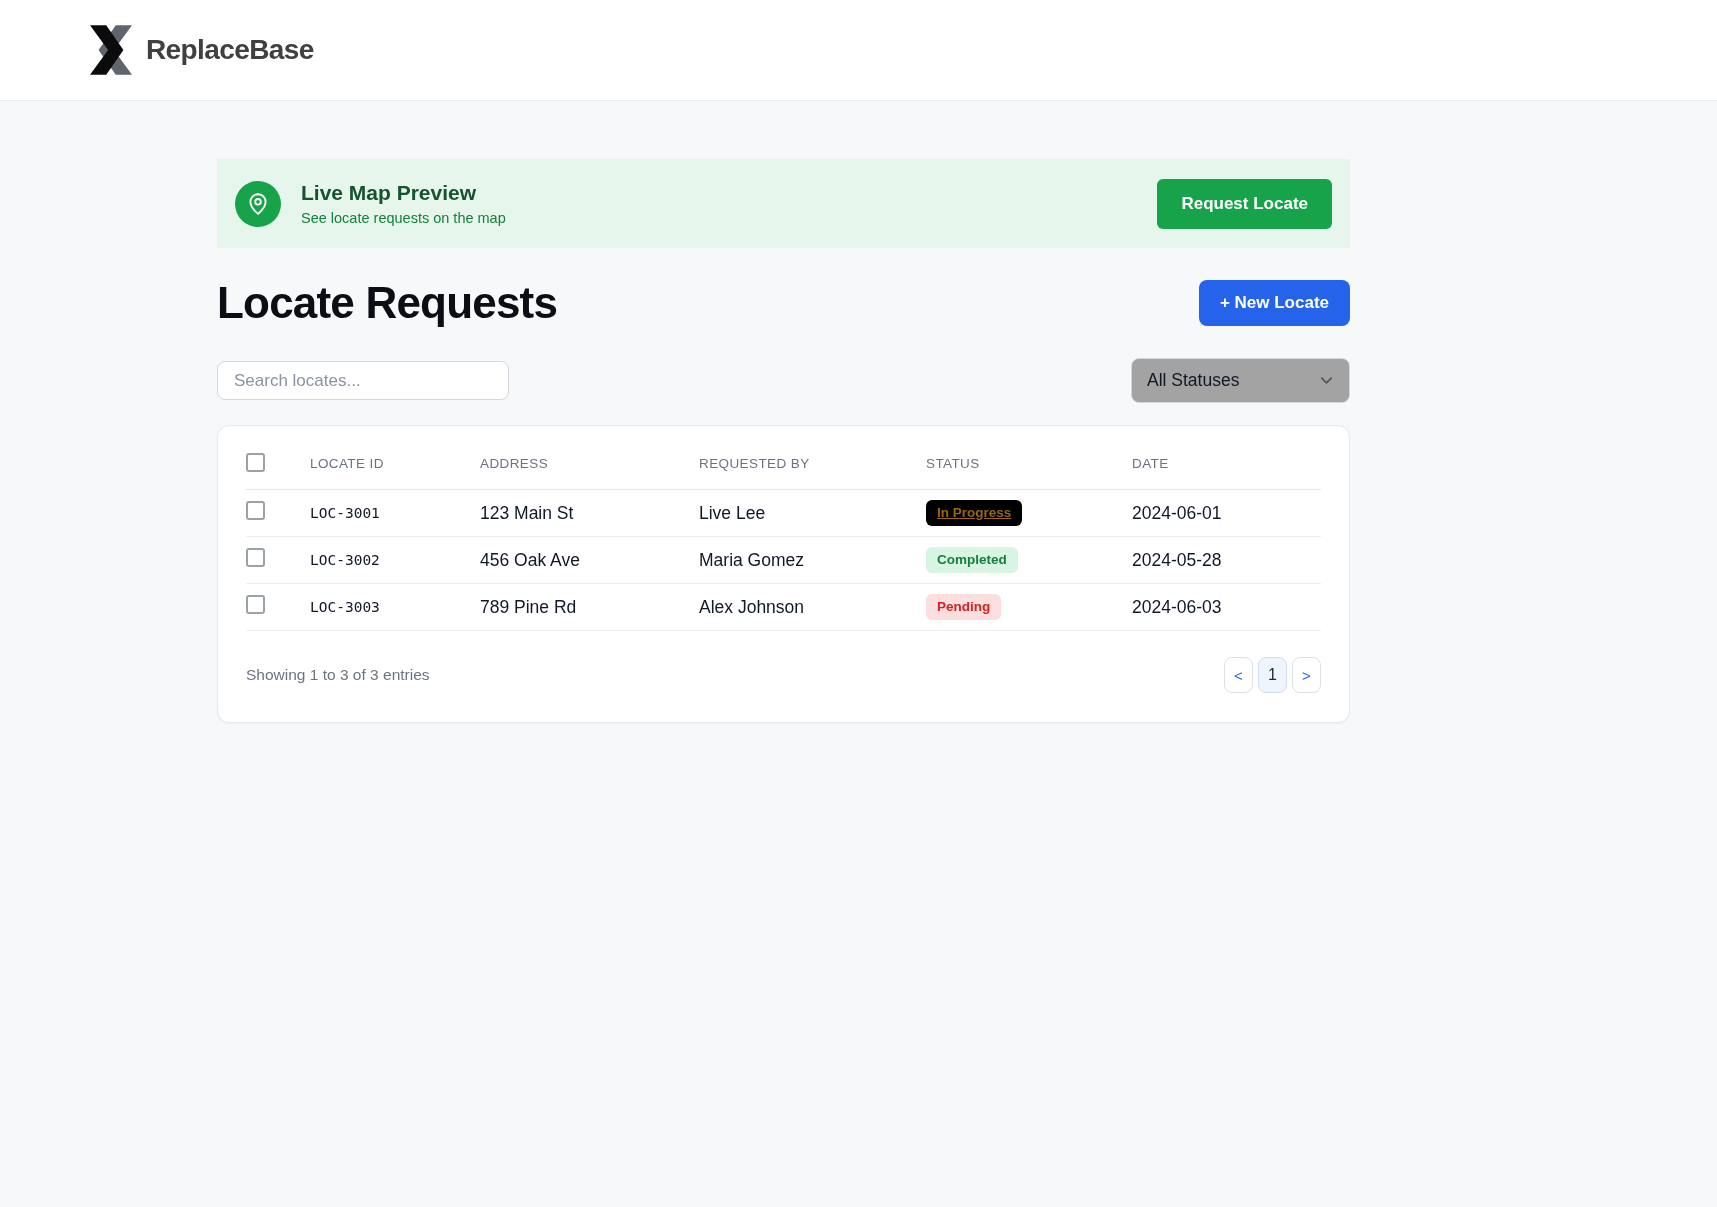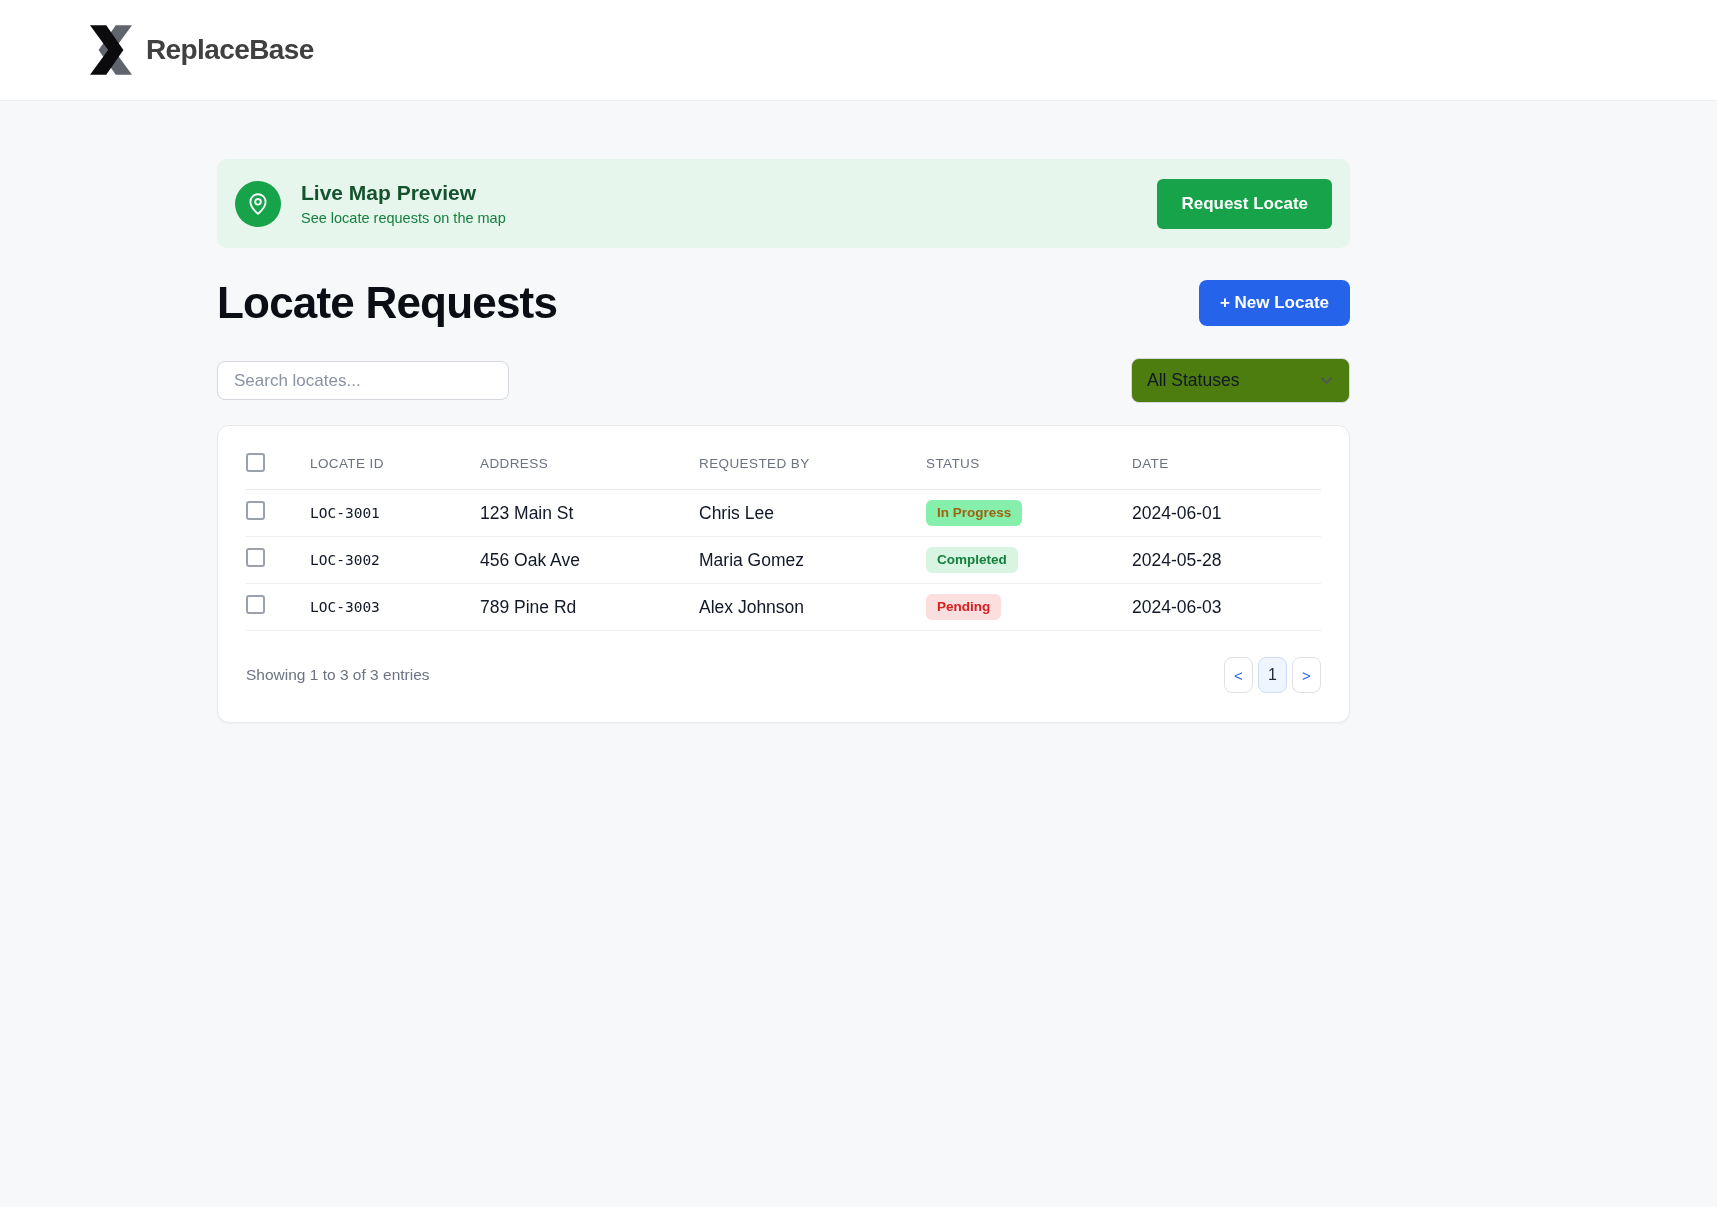--- a/index.html
+++ b/index.html
@@ -19,21 +19,21 @@
   }
   .brand { display:flex; align-items:center; gap:14px; cursor:pointer; }
   .brand-name { font-size:28px; font-weight:800; color:#404040; letter-spacing:-0.6px; }
 
   
   .container { width:1133px; margin-left:217px; padding-bottom:80px; }
 
   
   .banner {
     margin-top:58px; height:89px;
-    background:#e6f6ec; border-radius:10px;
+    background:#e6f6ec; border-radius:0;
     display:flex; align-items:center; justify-content:space-between;
     padding:0 18px;
   }
   .banner-left { display:flex; align-items:center; gap:20px; }
   .banner-icon {
     width:46px; height:46px; border-radius:50%;
     background:#16a34a; flex:0 0 auto;
     display:flex; align-items:center; justify-content:center;
   }
   .banner-title { font-size:21px; font-weight:700; color:#14532d; }
@@ -57,21 +57,21 @@
   .filter-row { margin-top:30px; display:flex; justify-content:space-between; align-items:center; }
   .search-input {
     width:292px; height:39px;
     border:1px solid #d4d8dd; border-radius:8px;
     padding:0 16px; font-size:17px; background:#fff; color:#111827;
     font-family:inherit; outline:none;
   }
   .search-input::placeholder { color:#8a93a2; }
   .select {
     width:219px; height:45px;
-    border:1px solid #d4d8dd; border-radius:8px; background:#4d7c0f;
+    border:1px solid #d4d8dd; border-radius:8px; background:#a3a3a3;
     display:flex; align-items:center; justify-content:space-between;
     padding:0 13px 0 15px; font-size:17.5px; cursor:pointer;
   }
 
   
   .card {
     margin-top:22px; background:#fff;
     border:1px solid #e7e9ec; border-radius:12px;
     padding:12px 28px 29px;
     box-shadow:0 1px 2px rgba(16,24,40,.04);
@@ -89,21 +89,21 @@
   .cell-id { font-family:"DejaVu Sans Mono","Liberation Mono",monospace; font-size:14.5px; }
   .cb {
     appearance:none; -webkit-appearance:none;
     width:19px; height:19px; margin:0;
     border:2px solid #9aa1ab; border-radius:3px; background:#fff; cursor:pointer;
   }
   .badge {
     display:inline-block; padding:5px 11px; border-radius:6px;
     font-size:13.5px; font-weight:700; line-height:1.2;
   }
-  .badge-yellow { background:#86efac; color:#9c6410; }
+  .badge-yellow { background:#000000; color:#9c6410;text-decoration:underline; }
   .badge-green  { background:#d7f5e2; color:#15803d; }
   .badge-red    { background:#fbdfdf; color:#d62121; }
 
   .card-footer { display:flex; justify-content:space-between; align-items:center; padding-top:26px; }
   .summary { color:#6b7280; font-size:15.5px; }
   .pagination { display:flex; gap:5px; }
   .page-btn {
     min-width:29px; height:36px; padding:0 8px;
     border:1px solid #dde1e6; background:#fff; border-radius:8px;
     color:#2563eb; font-size:15px; cursor:pointer;
@@ -170,21 +170,21 @@
       <div>ADDRESS</div>
       <div>REQUESTED BY</div>
       <div>STATUS</div>
       <div>DATE</div>
     </div>
 
     <div class="grid-row trow">
       <div><input type="checkbox" class="cb" style=""></div>
       <div class="cell-id">LOC-3001</div>
       <div>123 Main St</div>
-      <div>Chris Lee</div>
+      <div>Live Lee</div>
       <div><span class="badge badge-yellow">In Progress</span></div>
       <div>2024-06-01</div>
     </div>
 
     <div class="grid-row trow">
       <div><input type="checkbox" class="cb" style=""></div>
       <div class="cell-id">LOC-3002</div>
       <div>456 Oak Ave</div>
       <div>Maria Gomez</div>
       <div><span class="badge badge-green">Completed</span></div>

